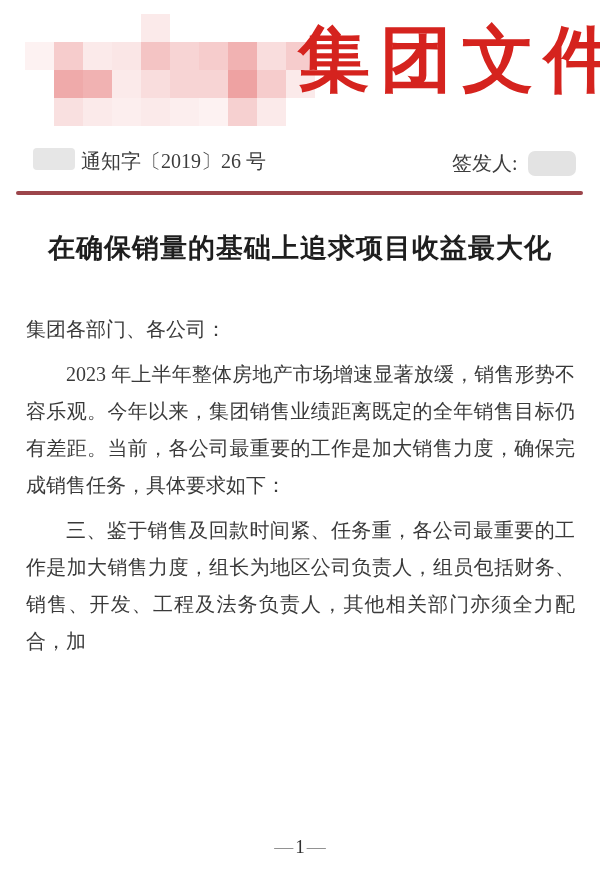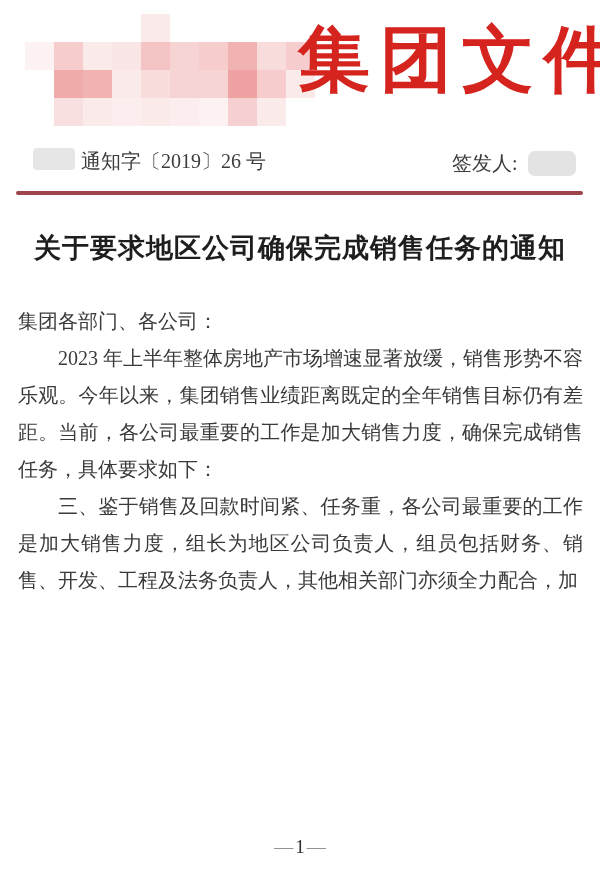--- a/index.html
+++ b/index.html
@@ -60,21 +60,21 @@
     margin:0; text-align:center;
     font-size:27px; font-weight:bold; color:#1e1e1e;
     letter-spacing:1px;
   }
 
   .body-text {
     position:absolute; left:18px; top:303px; width:565px;
     font-size:20px; line-height:37px;
     text-align:justify; color:#3a3a3a;
   }
-  .body-text p { margin:0; padding:0; }
+  .body-text p { margin:8px; padding:0; }
   .para { text-indent:2em; }
   .bold-seg { font-weight:bold; color:#222222; }
 
   .page-footer {
     position:absolute; top:836px; left:0; width:100%;
     text-align:center; font-size:19px; color:#2f2f2f;
   }
   .page-footer .dash { color:#8e8e8e; }
   .page-footer .num { padding:0 2px; }
 </style>
@@ -134,21 +134,21 @@
       <span>通知字〔2019〕26 号</span>
     </div>
     <div class="signer-group">
       <span>签发人:</span>
       <span class="blur-md"></span>
     </div>
   </div>
 
   <div class="redline" style="background: rgb(156, 69, 75);"></div>
 
-  <h1 class="doc-title">关于要求地区公司确保完成销售任务的通知</h1>
+  <h1 class="doc-title">在确保销量的基础上追求项目收益最大化</h1>
 
   <main class="body-text">
     <p>集团各部门、各公司：</p>
     <p class="para">2023 年上半年整体房地产市场增速显著放缓，销售形势不容乐观。今年以来，集团销售业绩距离既定的全年销售目标仍有差距。当前，各公司最重要的工作是加大销售力度，确保完成销售任务，具体要求如下：</p>
     <p class="para">三、鉴于销售及回款时间紧、任务重，各公司最重要的工作是加大销售力度，组长为地区公司负责人，组员包括财务、销售、开发、工程及法务负责人，其他相关部门亦须全力配合，加</p>
   </main>
 
   <div class="page-footer">
     <span class="dash">—</span><span class="num">1</span><span class="dash">—</span>
   </div>

